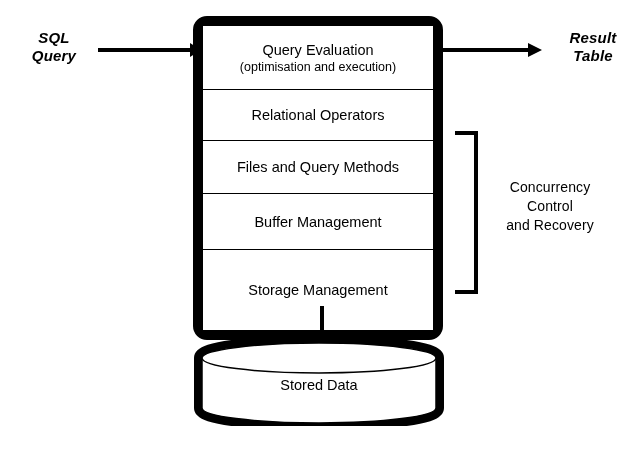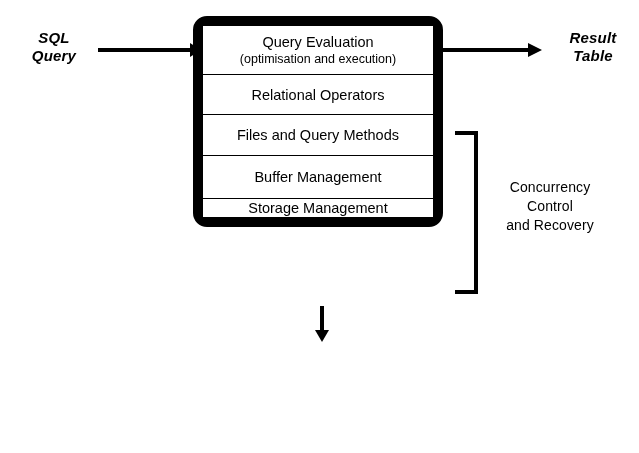--- a/index.html
+++ b/index.html
@@ -32,21 +32,21 @@
   }
   #sql-query-label { left: 14px; top: 29px; width: 80px; }
   #result-table-label { left: 552px; top: 29px; width: 82px; }
 
   
   #engine-box {
     position: absolute;
     left: 193px;
     top: 16px;
     width: 250px;
-    height: 211px;
+    height: 324px;
     box-sizing: border-box;
     border: 9px solid #000000;
     border-radius: 14px;
     background: #000000;
     padding: 0;
   }
   #engine-layers {
     position: absolute;
     left: 0px;
     top: 0px;
@@ -215,14 +215,22 @@
 Table</div>
 
   <div id="concurrency-bracket"></div>
   <div id="concurrency-label">Concurrency
 Control
 and Recovery</div>
 
   <div class="arrow-line" id="arrow-down-line"></div>
   <div id="arrow-down-head"></div>
 
+  <div id="cylinder">
+    <svg width="252" height="86" viewBox="0 0 252 86">
+      <path d="M9,18 L9,68 A117,15 0 0 0 243,68 L243,18 A117,15 0 0 0 9,18 Z" fill="#ffffff" stroke="#000000" stroke-width="16" stroke-linejoin="round"></path>
+      <path d="M9,18 L9,68 A117,15 0 0 0 243,68 L243,18 A117,15 0 0 0 9,18 Z" fill="#ffffff" stroke="#000000" stroke-width="1.5" stroke-linejoin="round"></path>
+      <path d="M9,18 A117,15 0 0 0 243,18 A117,15 0 0 0 9,18 Z" fill="#ffffff" stroke="#000000" stroke-width="1.5"></path>
+    </svg>
+    <div id="cylinder-label">Stored Data</div>
+  </div>
 
 </div>
 
 </body></html>

